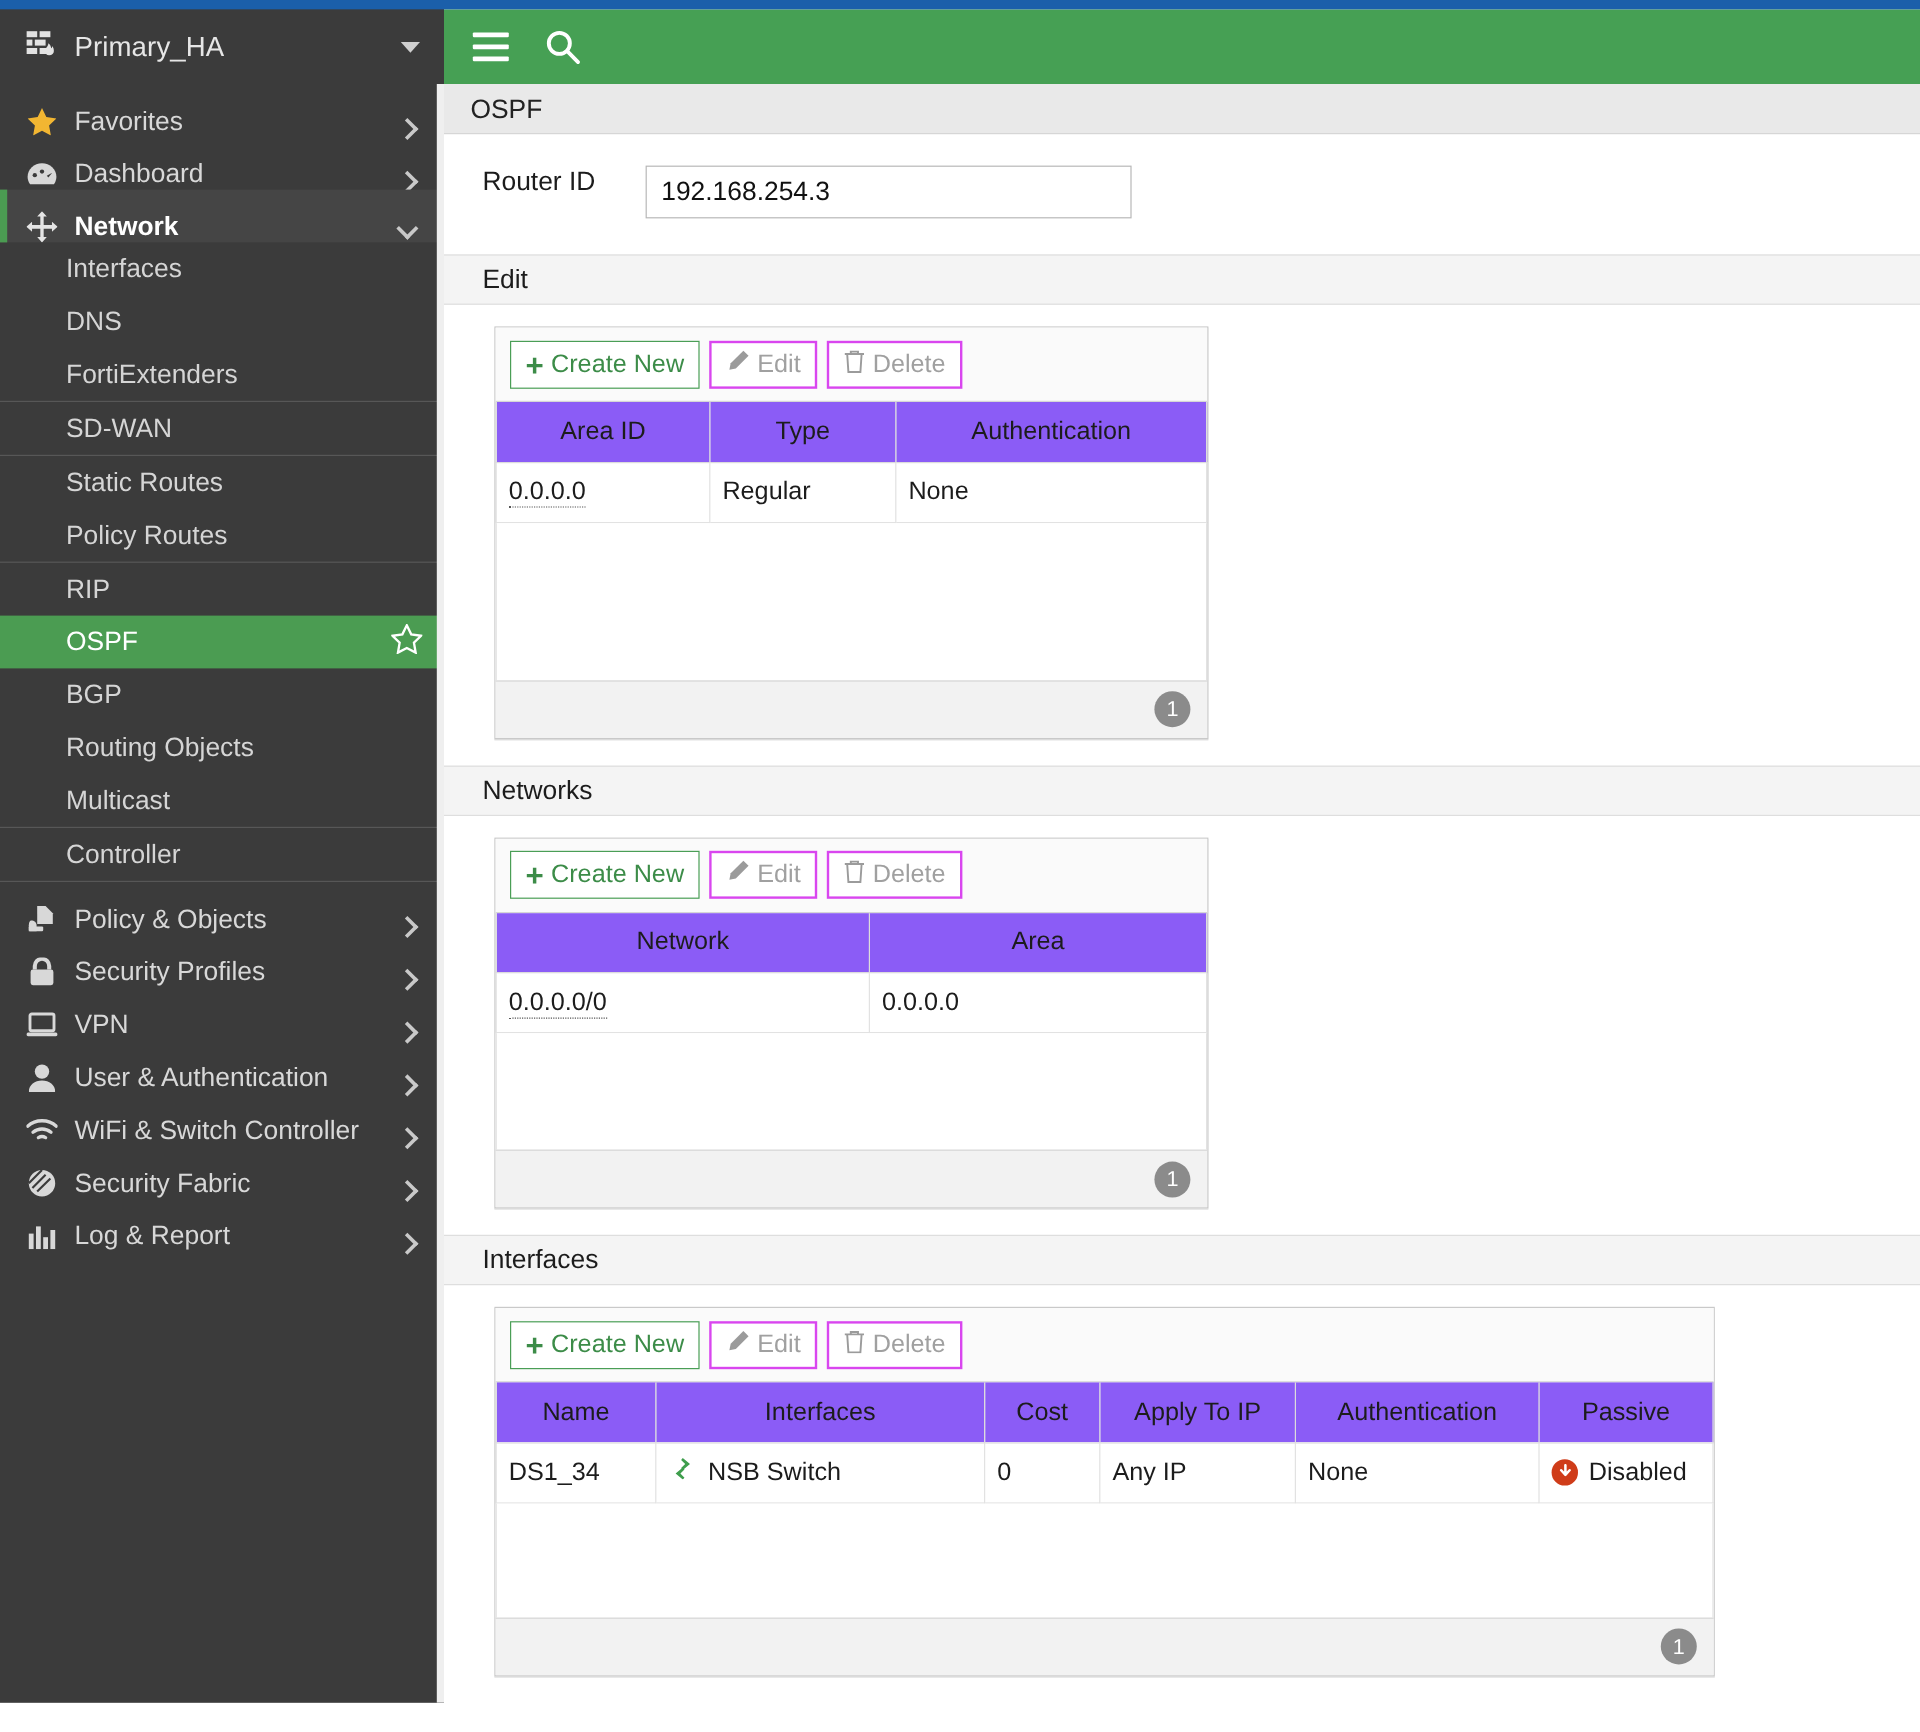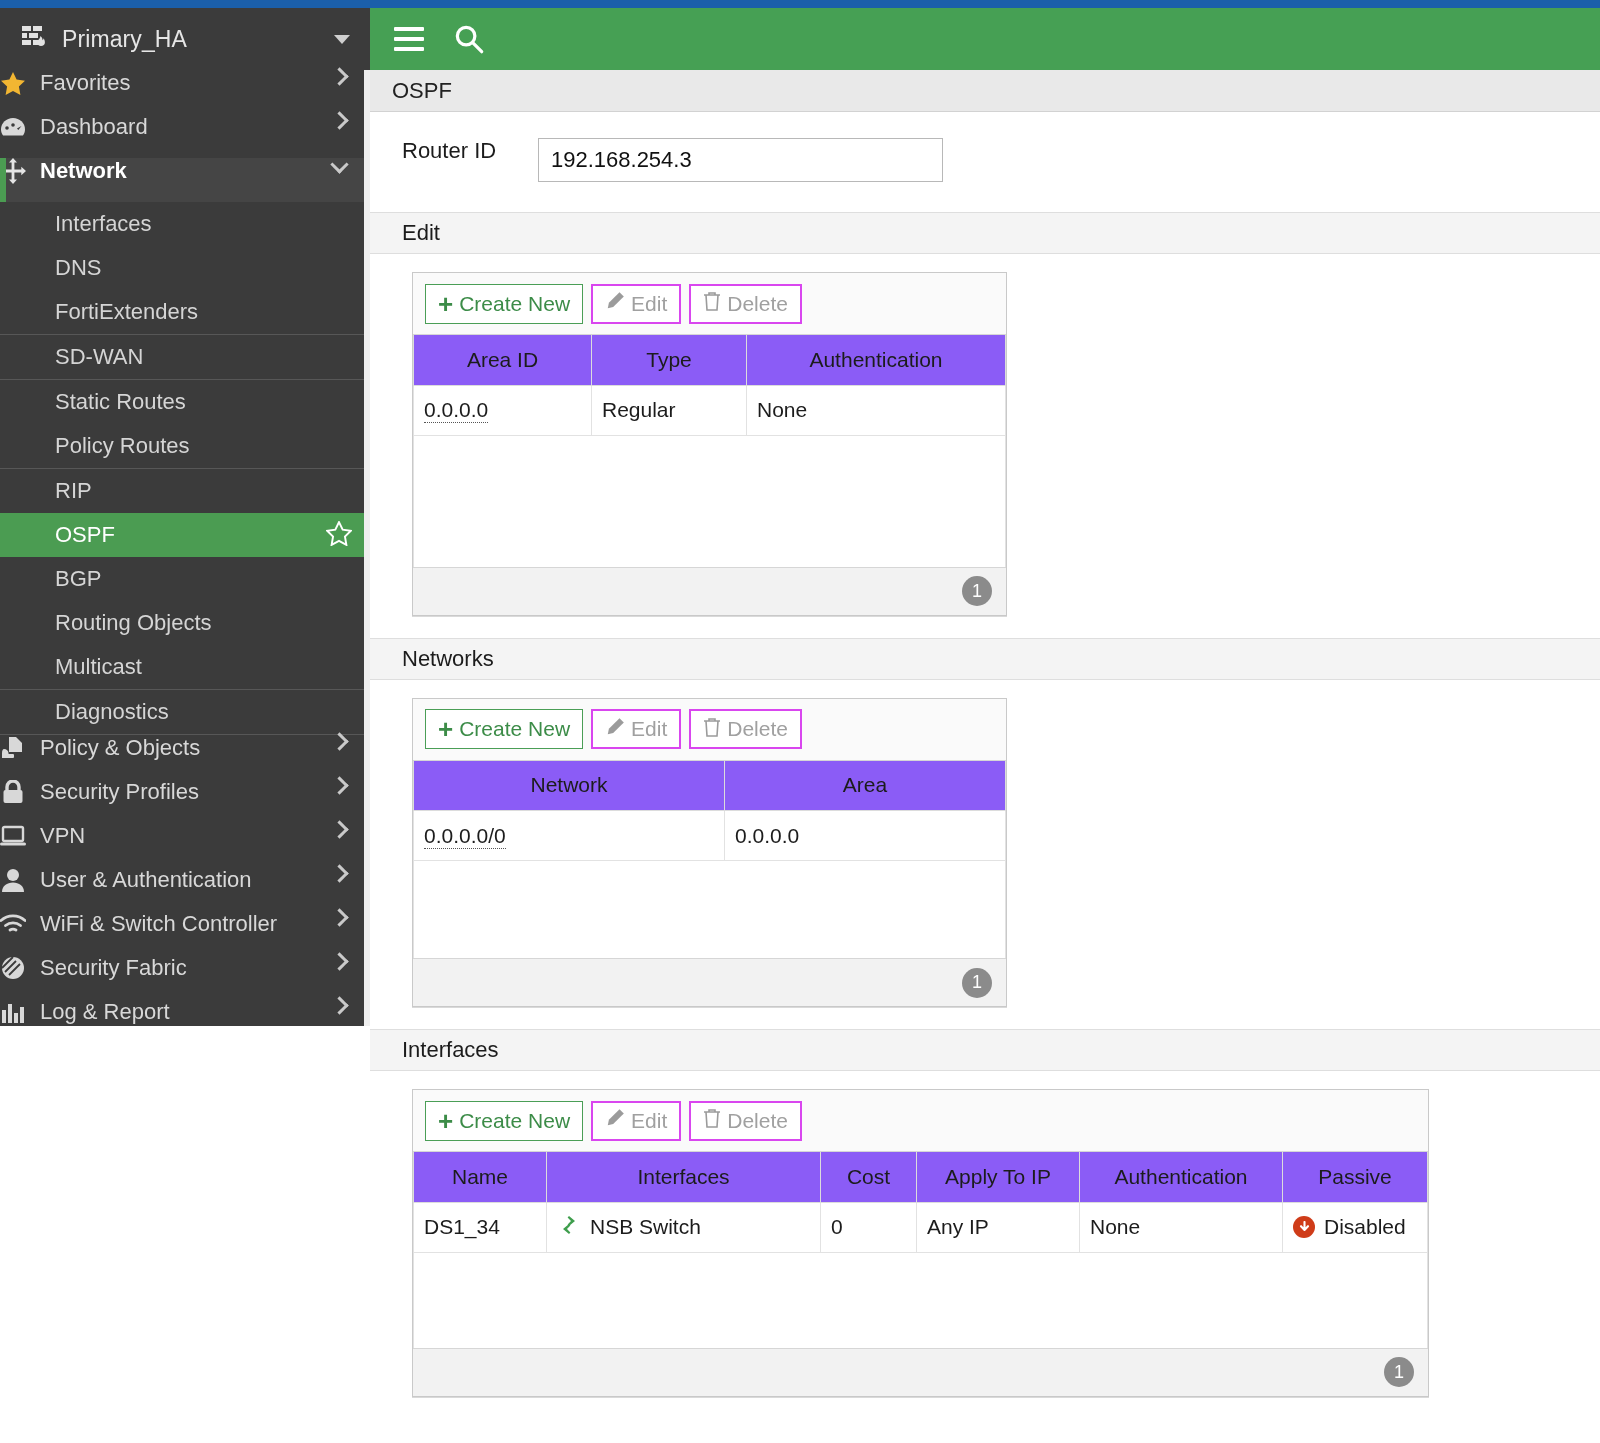--- a/index.html
+++ b/index.html
@@ -6,21 +6,21 @@
   html, body {
     width: 1600px; height: 1443px;
     font-family: "Liberation Sans", sans-serif;
     background: #ffffff;
     overflow: hidden;
   }
   .app { display: flex; width: 1600px; height: 1443px; position: relative; }
 
   
   .sidebar {
-    width: 370px; height: 1026px;
+    width: 370px; height: 1419px;
     background: #3b3b3b;
     flex: 0 0 370px;
     position: relative;
     overflow: hidden;
   }
   .sb-top-strip { height: 8px; background: #1b5faa; width: 100%; }
   .vdom {
     height: 62px; display: flex; align-items: center;
     padding: 0 16px 0 22px; gap: 14px;
     color: #e6e6e6; font-size: 23px;
@@ -28,22 +28,22 @@
   }
   .vdom .vdom-name { flex: 1; letter-spacing: .1px; }
   .caret-down {
     width: 0; height: 0;
     border-left: 8px solid transparent;
     border-right: 8px solid transparent;
     border-top: 9px solid #cfcfcf;
     margin-right: 4px;
   }
   .nav-item {
-    display: flex; align-items: flex-start;
-    height: 44px; padding-right: 18px;
+    display: flex; align-items: flex-end;
+    height: 44px; padding-left: 22px; padding-right: 18px;
     color: #d8d8d8; font-size: 22px; gap: 14px;
     position: relative;
     cursor: default;
   }
   .nav-item .ico { width: 26px; height: 26px; display: flex; align-items: center; justify-content: center; flex: 0 0 26px; }
   .nav-item .lbl { flex: 1; white-space: nowrap; }
   .nav-item .chev {
     width: 13px; height: 13px;
     border-right: 3.5px solid #c9c9c9;
     border-bottom: 3.5px solid #c9c9c9;
@@ -260,21 +260,21 @@
         <span>BGP</span>
       </div>
       <div class="sub-item">
         <span>Routing Objects</span>
       </div>
       <div class="sub-item">
         <span>Multicast</span>
       </div>
       <div class="group-div"></div>
       <div class="sub-item">
-        <span>Diagnostics</span>
+        <span>Controller</span>
       </div>
       <div class="group-div"></div>
     </div>
 
     <div class="nav-item">
       <span class="ico">
         <svg width="24" height="24" viewBox="0 0 24 24">
           <path d="M8 1h7l6 6v9H8z" fill="#d8d8d8"></path>
           <path d="M3 13c2.5 0 4.5 1.6 4.5 4.3V22H1v-5c0-2.4 1-4 2-4z" fill="#d8d8d8"></path>
           <rect x="1" y="18" width="12" height="4" rx="1" fill="#d8d8d8"></rect>

